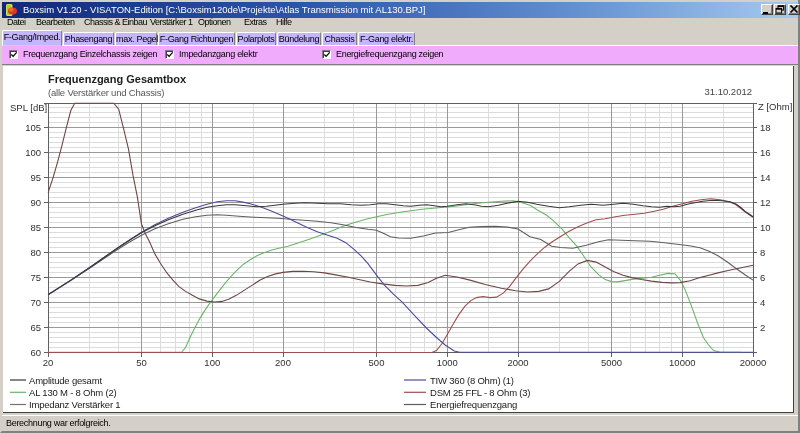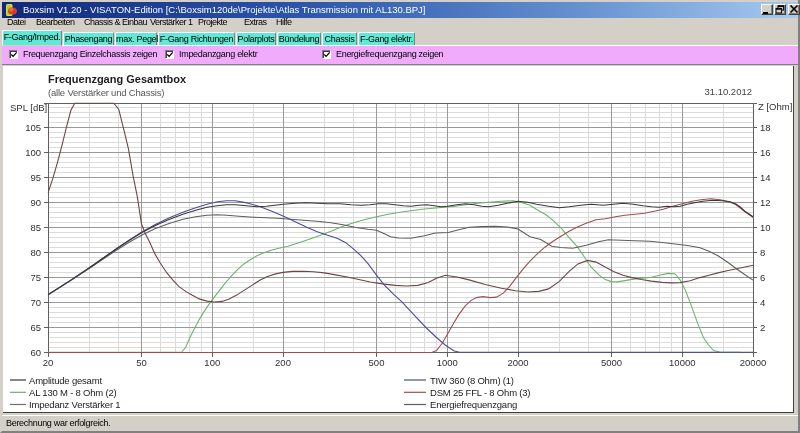--- a/index.html
+++ b/index.html
@@ -3,21 +3,21 @@
 *{margin:0;padding:0;box-sizing:border-box}
 html,body{width:800px;height:433px;overflow:hidden;font-family:"Liberation Sans",sans-serif;background:#d4d0c8}
 #win{position:absolute;left:0;top:0;width:800px;height:433px;background:#d4d0c8;border-left:2px solid #d4d0c8;border-right:2px solid #808080;border-bottom:2px solid #808080}
 #titlebar{position:absolute;left:2px;top:2px;width:796px;height:16px;background:linear-gradient(90deg,#10287a 0%,#2c56ab 38%,#6490cf 72%,#a6caf0 100%);color:#fff;font-size:9.5px;letter-spacing:-0.4px;font-weight:normal;line-height:16px;white-space:nowrap}
 #ticon{position:absolute;left:3px;top:1px;width:14px;height:14px}
 #ttext{position:absolute;left:21px;top:0px;letter-spacing:0px}
 .wbtn{position:absolute;top:2px;width:12px;height:11px;background:#d4d0c8;border-top:1px solid #fff;border-left:1px solid #fff;border-right:1px solid #404040;border-bottom:1px solid #404040;box-shadow:inset -1px -1px 0 #808080}.wbtn svg{position:absolute;left:0;top:0}
 #menubar{position:absolute;left:2px;top:18px;width:796px;height:12px;font-size:9px;letter-spacing:-0.5px;color:#000}
 #menubar span{position:absolute;top:-1px}
 #tabrow{position:absolute;left:2px;top:30px;width:796px;height:16px;font-size:9px;letter-spacing:-0.3px}
-.tab{position:absolute;top:2px;height:14px;background:#5eead4;border-top:1px solid #fff;border-left:1px solid #fff;border-right:1px solid #808080;border-radius:2px 2px 0 0;text-align:center;line-height:13px;color:#000;white-space:nowrap;overflow:visible}
+.tab{position:absolute;top:2px;height:14px;background:#c4b5fd;border-top:1px solid #fff;border-left:1px solid #fff;border-right:1px solid #808080;border-radius:2px 2px 0 0;text-align:center;line-height:13px;color:#000;white-space:nowrap;overflow:visible}
 .tab.sel{top:0px;height:16px;border-bottom:1px solid #d4d0c8;z-index:3}
 #tabline{position:absolute;left:2px;top:45px;width:796px;height:1px;background:#ffffff}
 #checkrow{position:absolute;left:2px;top:46px;width:796px;height:19px;background:#f0abfc;border-bottom:1px solid #808080;font-size:9px;letter-spacing:-0.3px;color:#000;white-space:nowrap}
 .cb{position:absolute;top:4px;width:9px;height:9px;background:#fff;border-top:1px solid #808080;border-left:1px solid #808080;border-right:1px solid #fff;border-bottom:1px solid #fff;box-shadow:inset 1px 1px 0 #404040}
 .cb svg{position:absolute;left:0px;top:0px}
 .cbl{position:absolute;top:3px}
 #chart{position:absolute;left:3px;top:66px;width:791px;height:347px;background:#fff;border-right:1px solid #404040;border-bottom:1px solid #404040}
 #statusbar{position:absolute;left:2px;top:415px;width:796px;height:16px;background:#d4d0c8;border-top:1px solid #fff;font-size:9px;letter-spacing:-0.3px;color:#000}
 #statusbar span{position:absolute;left:4px;top:2px}
 </style></head>
@@ -232,21 +232,21 @@
       <svg width="10" height="9" viewBox="0 0 10 9">
         <path d="M1.5 0.5 L8.5 7.5 M8.5 0.5 L1.5 7.5" stroke="#000" stroke-width="1.7"></path>
       </svg>
     </div>
 </div>
 <div id="menubar">
  <span style="left:5px">Datei</span>
  <span style="left:34px">Bearbeiten</span>
  <span style="left:82px">Chassis &amp; Einbau</span>
  <span style="left:148px">Verstärker 1</span>
- <span style="left:196px">Projekte</span>
+ <span style="left:196px">Optionen</span>
  <span style="left:242px">Extras</span>
  <span style="left:274px">Hilfe</span>
 </div>
 <div id="tabrow">
  <div class="tab sel" style="left:0px;width:60px">F-Gang/Imped.</div>
  <div class="tab" style="left:61px;width:51px">Phasengang</div>
  <div class="tab" style="left:113px;width:42px">max. Pegel</div>
  <div class="tab" style="left:156px;width:77px">F-Gang Richtungen</div>
  <div class="tab" style="left:234px;width:40px">Polarplots</div>
  <div class="tab" style="left:275px;width:44px">Bündelung</div>

